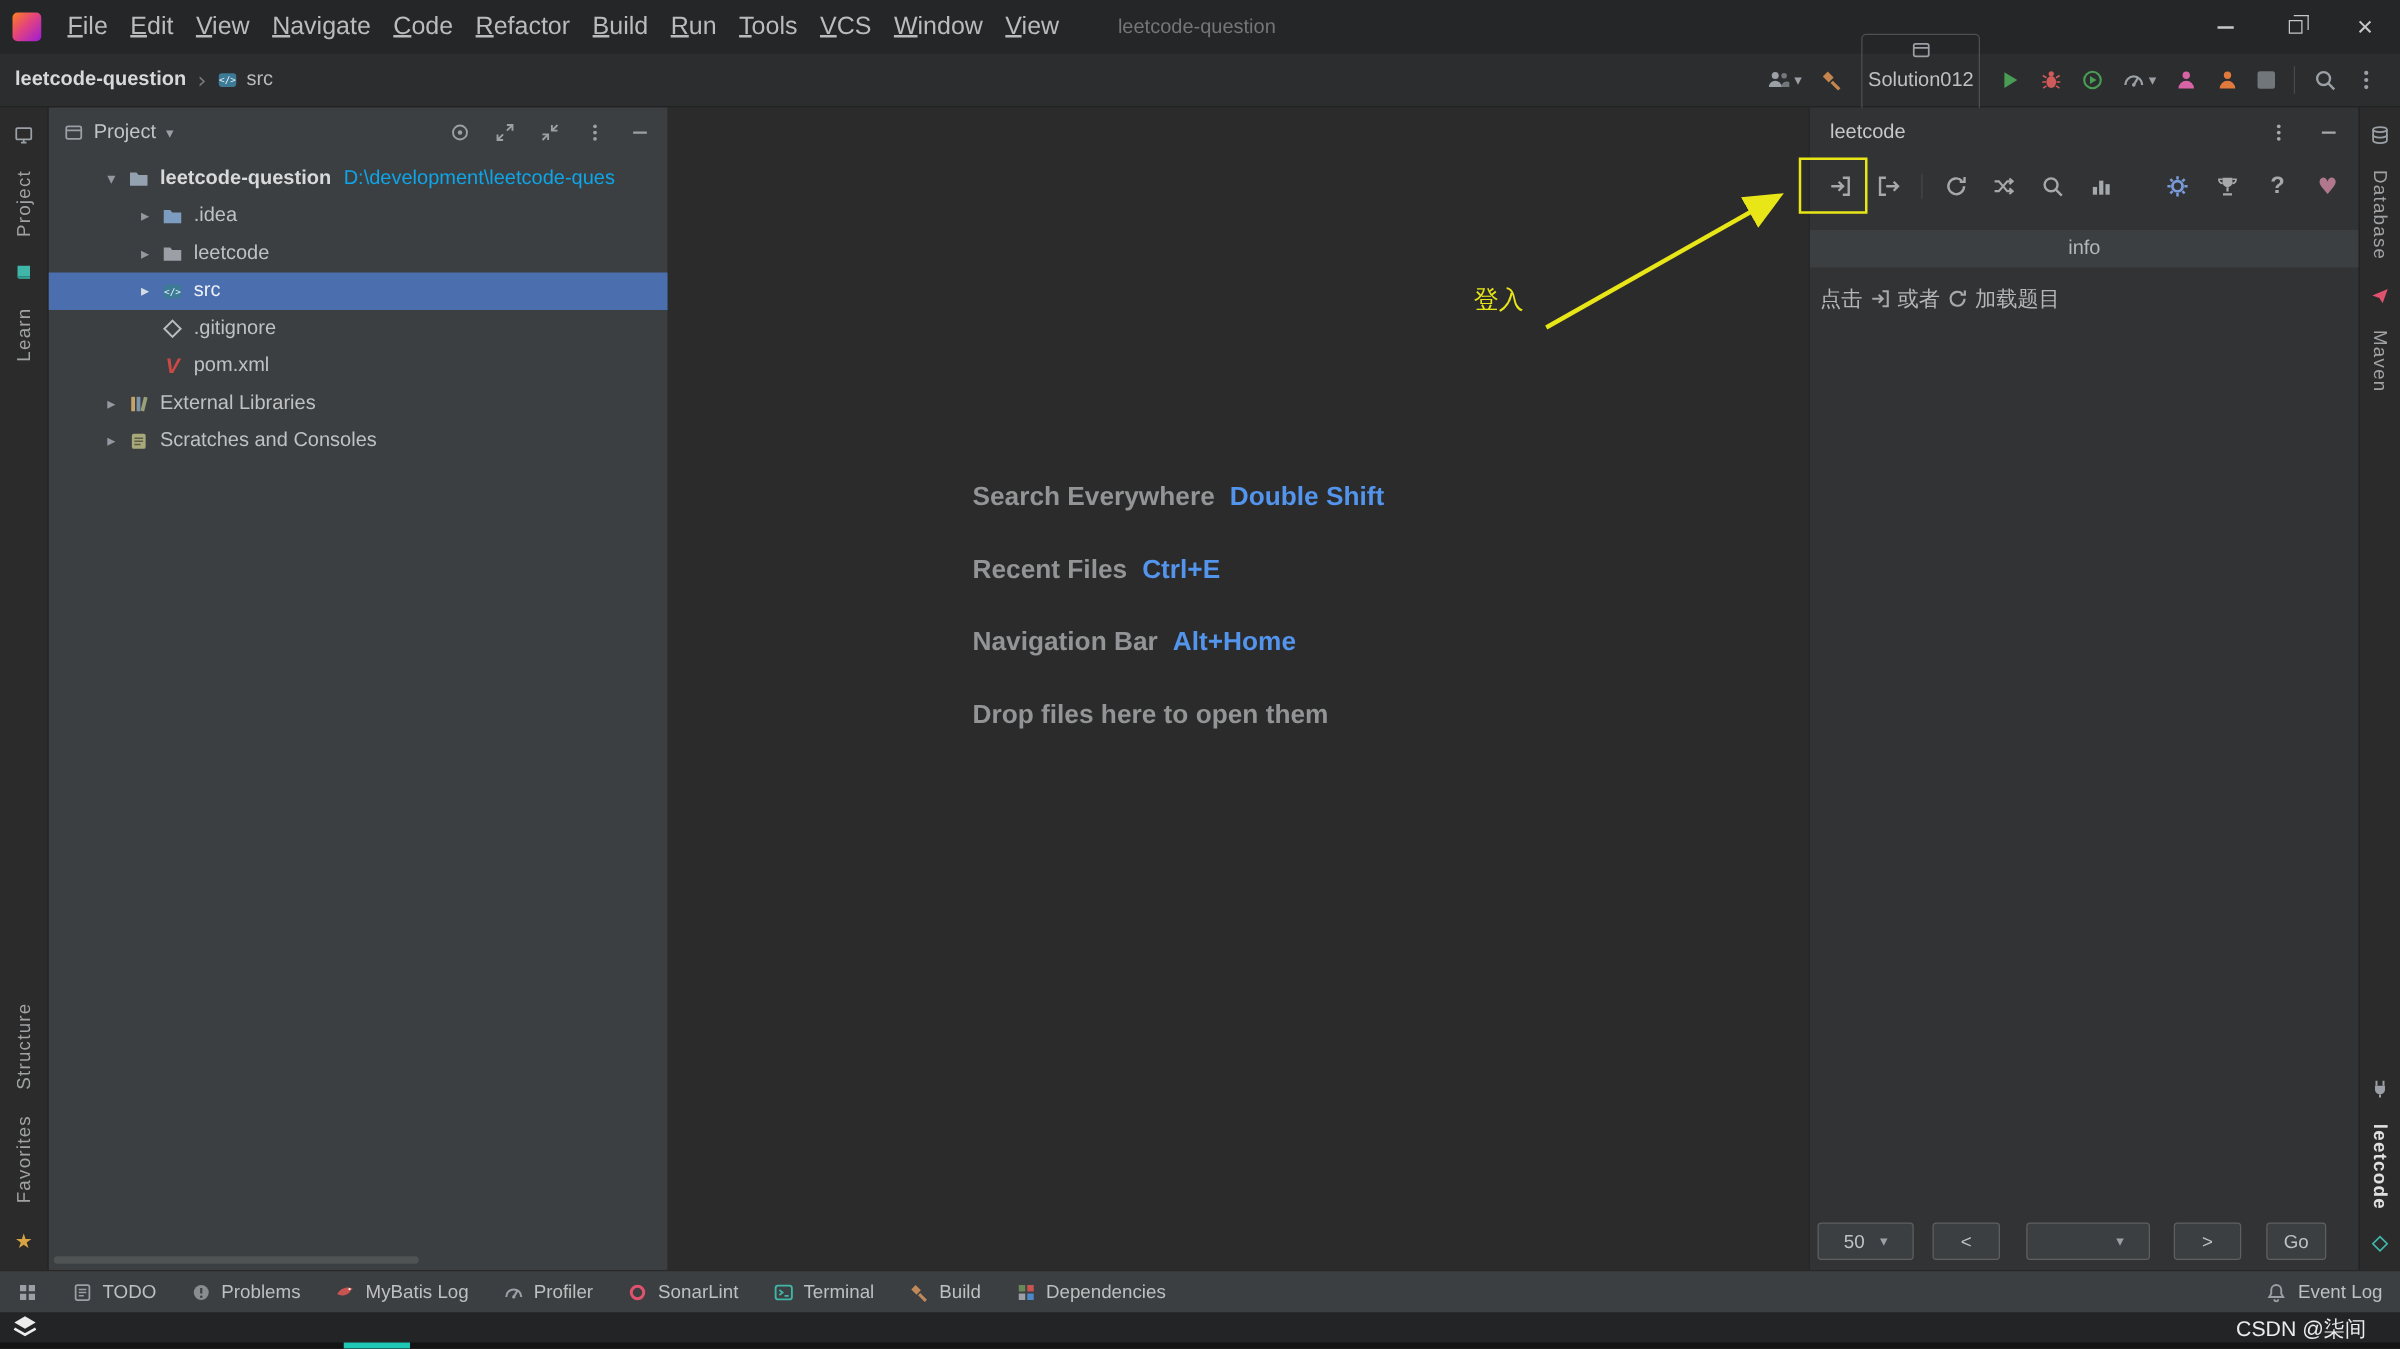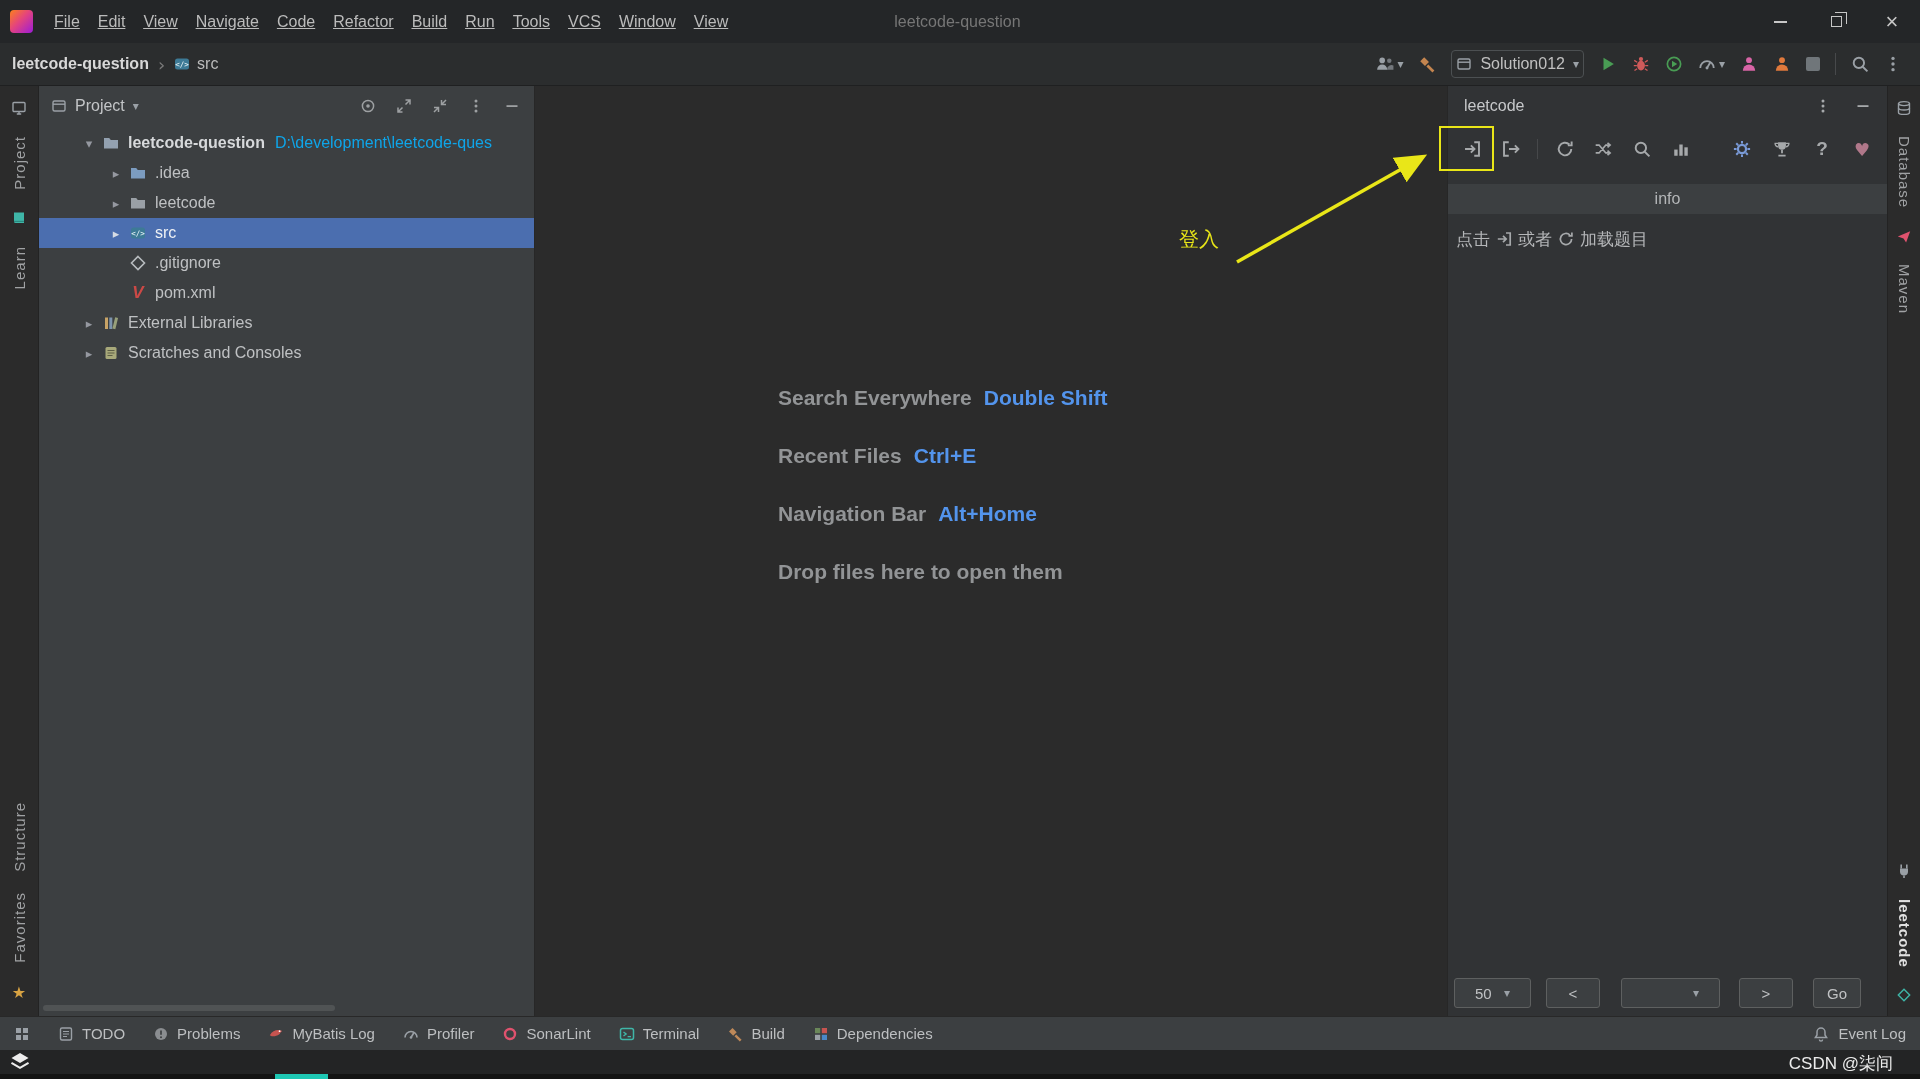--- a/index.html
+++ b/index.html
@@ -6,39 +6,39 @@
   html,body { width:1920px; height:1079px; overflow:hidden; background:#1e1e1e; }
   body { font-family:"Liberation Sans","DejaVu Sans",sans-serif; cursor:default; }
   .glyph { font-family:"DejaVu Sans",sans-serif; }
 
   .app { position:relative; width:1920px; height:1079px; background:#2b2b2b; overflow:hidden; color:#bbbbbb; font-size:16px; }
 
   
   .titlebar { position:absolute; top:0; left:0; right:0; height:43px; background:#242628; display:flex; align-items:center; padding-left:10px; }
   .logo { width:23px; height:23px; border-radius:4px; background:linear-gradient(135deg,#fc801d 0%,#e4447d 45%,#9c1bd8 100%); margin-right:12px; flex:0 0 auto; }
   .menubar { display:flex; align-items:center; }
-  .menu-item { display:inline-block; padding:0 9px; color:#bbbbbb; font-size:16px; line-height:43px;text-decoration:underline; }
+  .menu-item { display:inline-block; padding:0 9px; color:#bbbbbb; font-size:20px; line-height:43px; }
   .menu-item::first-letter { text-decoration:underline; }
   .win-title { position:absolute; left:50%; transform:translateX(-52%); color:#767676; font-size:16px; }
   .win-controls { position:absolute; right:0; top:0; height:43px; display:flex; }
   .win-btn { width:56px; height:43px; display:flex; align-items:center; justify-content:center; color:#c7c7c7; }
   .ic-min { width:13px; height:2px; background:#c7c7c7; }
   .ic-restore { width:11px; height:11px; border:1.5px solid #c7c7c7; position:relative; }
   .ic-restore::before { content:""; position:absolute; top:-5px; left:3px; width:11px; height:11px; border:1.5px solid #c7c7c7; border-bottom:none; border-left:none; }
   .ic-close-x { font-size:22px; line-height:1; color:#c7c7c7; }
 
   
   .navbar { position:absolute; top:43px; left:0; right:0; height:43px; background:#2b2d2e; border-bottom:1px solid #1f2021; display:flex; align-items:center; padding:0 12px; }
   .crumb-project { color:#d8d8d8; font-weight:bold; }
   .crumb-sep { color:#7a7a7a; margin:0 9px; font-size:18px; }
   .crumb-src { display:flex; align-items:center; gap:7px; color:#bbbbbb; }
   .nav-right { margin-left:auto; display:flex; align-items:center; gap:15px; padding-right:6px; }
   .nav-ic { display:flex; align-items:center; gap:3px; }
   .dd { color:#9aa0a6; font-size:12px; }
-  .runconfig { display:flex; align-items:center; gap:8px; border:1px solid #4c5052; border-radius:4px; padding:4px 4px; color:#c0c0c0; }
+  .runconfig { display:flex; align-items:center; gap:8px; border:1px solid #4c5052; border-radius:4px; padding:4px 4px; color:#c0c0c0;flex-direction:column; }
   .vsep { width:1px; height:22px; background:#47494b; }
   .stop-sq { width:14px; height:14px; background:#70767a; border-radius:2px; }
 
   
   .main { position:absolute; top:86px; left:0; width:1920px; height:930px; }
 
   
   .stripe { position:absolute; top:0; height:100%; background:#2b2b2b; display:flex; flex-direction:column; align-items:center; }
   .stripe-left { left:0; width:39px; border-right:1px solid #232323; }
   .stripe-right { left:1887px; width:33px; border-left:1px solid #232323; }

